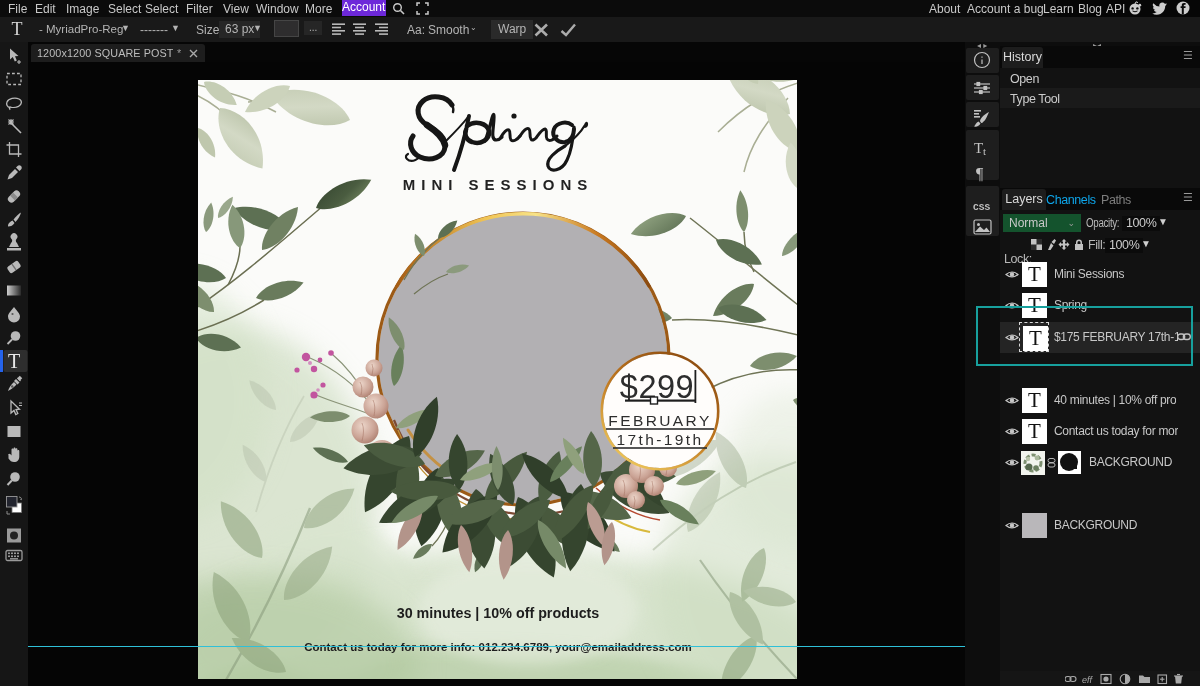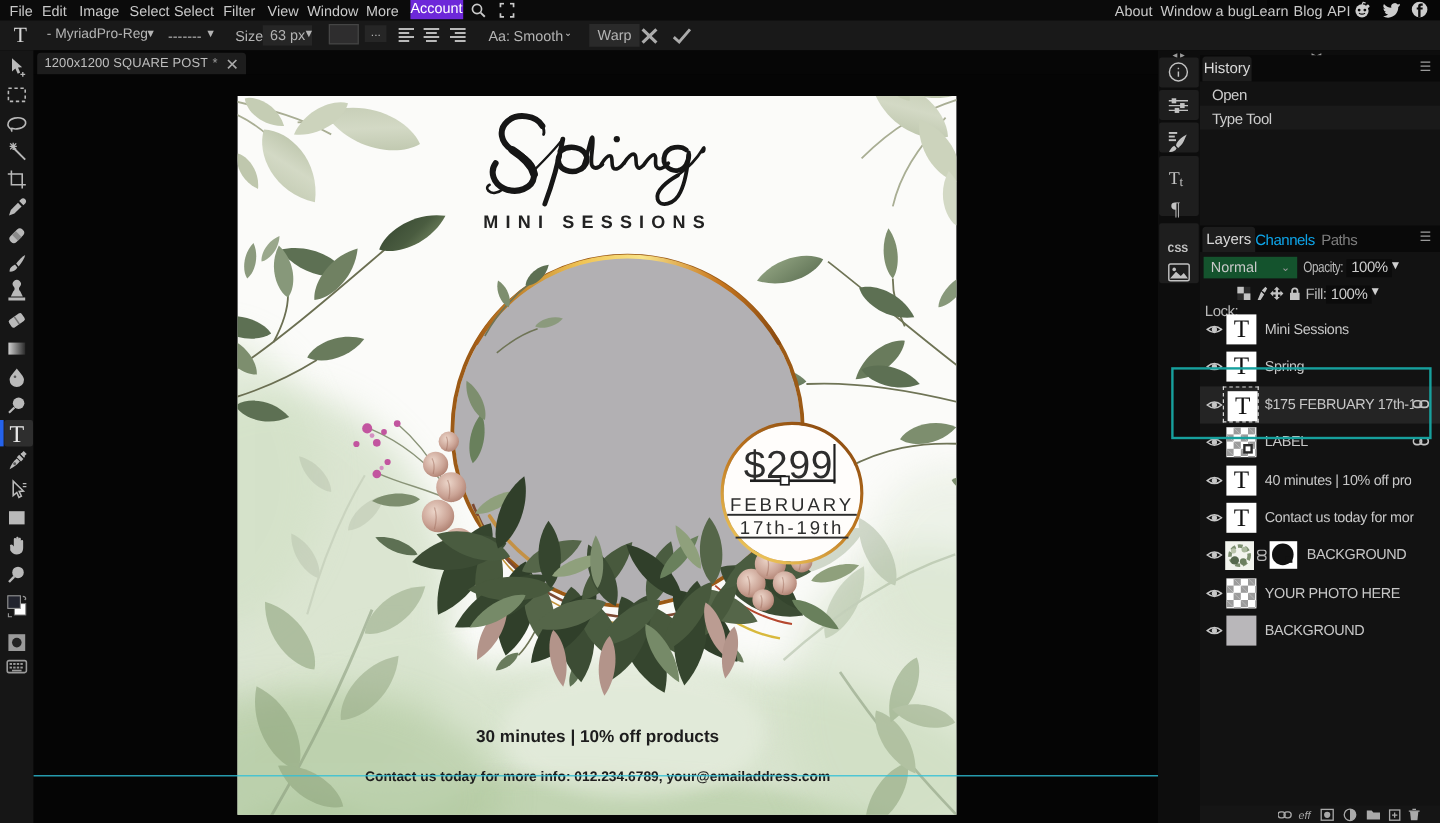--- a/index.html
+++ b/index.html
@@ -45,21 +45,21 @@
   <span class="mi" style="left:35px">Edit</span>
   <span class="mi" style="left:66px">Image</span>
   <span class="mi" style="left:108px">Select</span>
   <span class="mi" style="left:145px">Select</span>
   <span class="mi" style="left:186px">Filter</span>
   <span class="mi" style="left:223px">View</span>
   <span class="mi" style="left:256px">Window</span>
   <span class="mi" style="left:305px">More</span>
   <span id="acct">Account</span>
   <span class="mi" style="left:929px">About</span>
-  <span class="mi" style="left:967px">Window a bug</span>
+  <span class="mi" style="left:967px">Account a bug</span>
   <span class="mi" style="left:1043px">Learn</span>
   <span class="mi" style="left:1078px">Blog</span>
   <span class="mi" style="left:1106px">API</span>
   <svg style="position:absolute;left:392px;top:2px" width="13" height="13" viewBox="0 0 13 13">
     <circle cx="5.5" cy="5.5" r="3.8" fill="none" stroke="#c9c9c9" stroke-width="1.4"></circle>
     <line x1="8.5" y1="8.5" x2="12" y2="12" stroke="#c9c9c9" stroke-width="1.6"></line>
   </svg>
   <svg style="position:absolute;left:416px;top:2px" width="13" height="13" viewBox="0 0 13 13">
     <path d="M1 4 V1 H4 M9 1 H12 V4 M12 9 V12 H9 M4 12 H1 V9" fill="none" stroke="#c9c9c9" stroke-width="1.5"></path>
   </svg>
@@ -664,34 +664,20 @@
       <svg class="eye">
         <use href="#eyeicon"></use>
       </svg>
       <div style="position:absolute;left:19px;top:0;width:30px;height:30px;border:1.5px dashed #d8d8d8"></div>
       <div class="thumbT" style="left:23px;top:4px">T</div>
       <span class="ltxt">$175 FEBRUARY 17th-19t</span>
       <svg class="chain">
         <use href="#chainicon"></use>
       </svg>
     </div>
-  <div class="lrow" style="top:311.2px">
-      <svg class="eye">
-        <use href="#eyeicon"></use>
-      </svg>
-      <div class="thumbC">
-        <div style="position:absolute;right:3px;bottom:3px;width:8px;height:8px;background:#2b2b2b">
-          <div style="position:absolute;left:2px;top:2px;width:4px;height:4px;background:#fff"></div>
-        </div>
-      </div>
-      <span class="ltxt">LABEL</span>
-      <svg class="chain">
-        <use href="#chainicon"></use>
-      </svg>
-    </div>
   <div class="lrow" style="top:342.6px">
       <svg class="eye">
         <use href="#eyeicon"></use>
       </svg>
       <div class="thumbT">T</div>
       <span class="ltxt">40 minutes | 10% off pro</span>
     </div>
   <div class="lrow" style="top:374px">
       <svg class="eye">
         <use href="#eyeicon"></use>
@@ -715,27 +701,20 @@
           <rect x="1" y="0.5" width="7" height="4" rx="2"></rect>
           <rect x="1" y="5" width="7" height="4" rx="2"></rect>
         </g>
       </svg>
     <div class="thumbM">
         <div style="position:absolute;left:2px;top:2px;width:18px;height:18px;background:#111;border-radius:50%"></div>
         <div style="position:absolute;left:13px;top:13px;width:6px;height:5px;background:#111"></div>
       </div>
     <span class="ltxt" style="left:89px">BACKGROUND</span>
     </div>
-  <div class="lrow" style="top:436.8px">
-      <svg class="eye">
-        <use href="#eyeicon"></use>
-      </svg>
-      <div class="thumbC"></div>
-      <span class="ltxt">YOUR PHOTO HERE</span>
-    </div>
   <div class="lrow" style="top:468.2px">
       <svg class="eye">
         <use href="#eyeicon"></use>
       </svg>
       <div class="thumbT" style="background:#b9b7ba"></div>
       <span class="ltxt">BACKGROUND</span>
     </div>
   <svg width="0" height="0">
       <defs>
     <g id="eyeicon">

